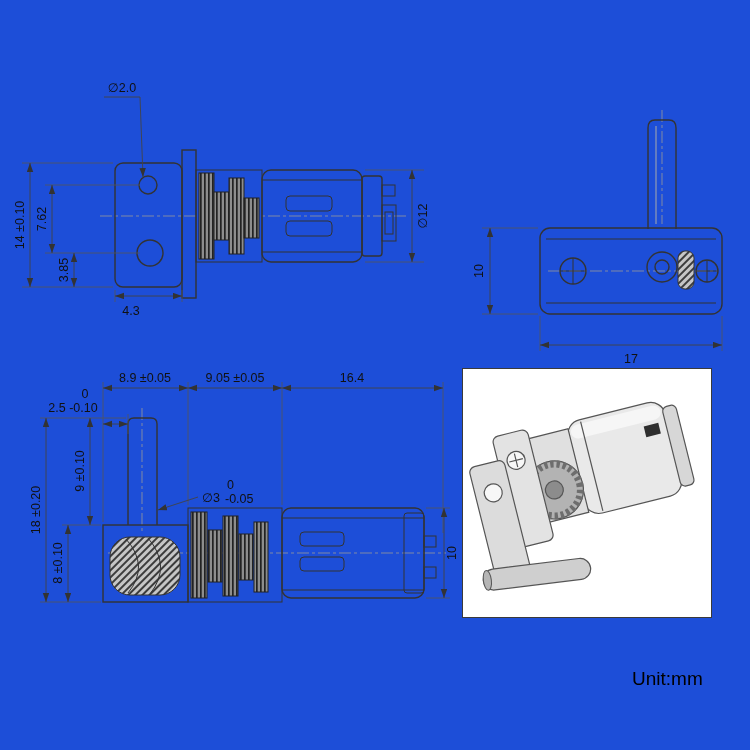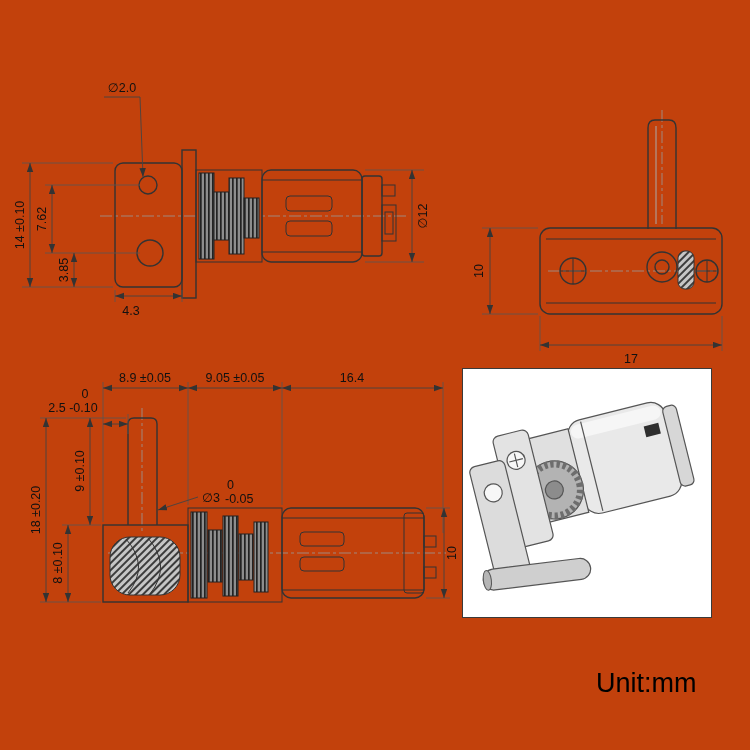--- a/index.html
+++ b/index.html
@@ -1,37 +1,37 @@
 <!DOCTYPE html>
 <html><head>
 <meta charset="utf-8">
 <style>
   * { box-sizing: border-box; }
   html,body { margin:0; padding:0; background:#ffffff; }
   body { font-family:"Liberation Sans","DejaVu Sans",sans-serif; }
-  #canvas { position:relative; width:750px; height:750px; background:#c2410c; overflow:hidden; }
+  #canvas { position:relative; width:750px; height:750px; background:#1d4ed8; overflow:hidden; }
   .panel { position:absolute; }
   svg { display:block; }
 
   .outline { fill:none; stroke:#333; stroke-width:1.4; }
   .thin    { fill:none; stroke:#333; stroke-width:1; }
   .dimline { fill:none; stroke:#444; stroke-width:0.9; }
   .leader  { fill:none; stroke:#444; stroke-width:0.9; }
   .ext     { fill:none; stroke:#555; stroke-width:0.8; }
   .cl      { fill:none; stroke:#9a9a9a; stroke-width:0.8; stroke-dasharray:12 3 3 3; }
   .dimtext { font-size:12.5px; fill:#111; }
 
   #view-side  .dimline { marker-start:url(#ar1); marker-end:url(#ar1); }
   #view-side  .leader  { marker-end:url(#ar1); }
   #view-top   .dimline { marker-start:url(#ar2); marker-end:url(#ar2); }
   #view-front .dimline { marker-start:url(#ar3); marker-end:url(#ar3); }
   #view-front .leader  { marker-end:url(#ar3); }
 
   #view-iso { border:1.6px solid #3a3a3a; background:#fff; }
-  #unit-label { position:absolute; left:596px; top:668px; font-size:27px; color:#000; }
+  #unit-label { position:absolute; left:632px; top:668px; font-size:19px; color:#000; }
 </style>
 </head>
 <body>
 
 <div id="canvas">
 
   <div id="view-side" class="panel" style="left:0;top:0;">
     <svg width="460" height="340" viewBox="0 0 460 340">
       <defs>
         <marker id="ar1" markerUnits="userSpaceOnUse" markerWidth="10" markerHeight="8" refX="9" refY="3.2" orient="auto-start-reverse">

